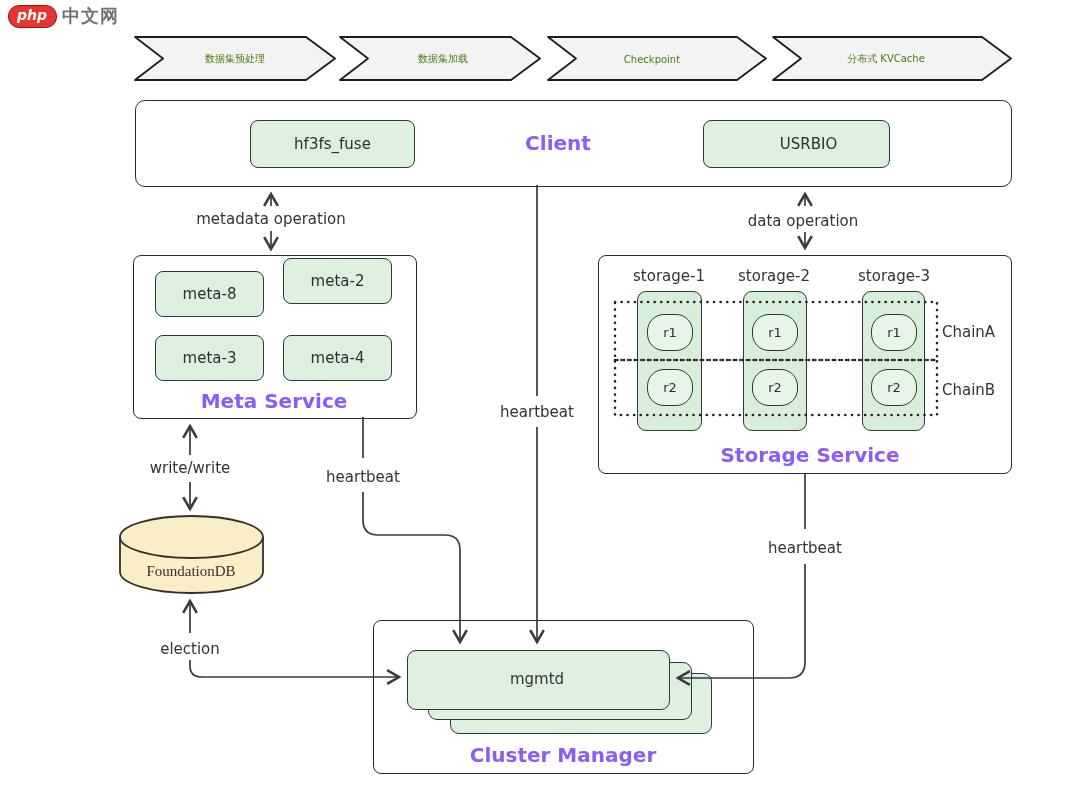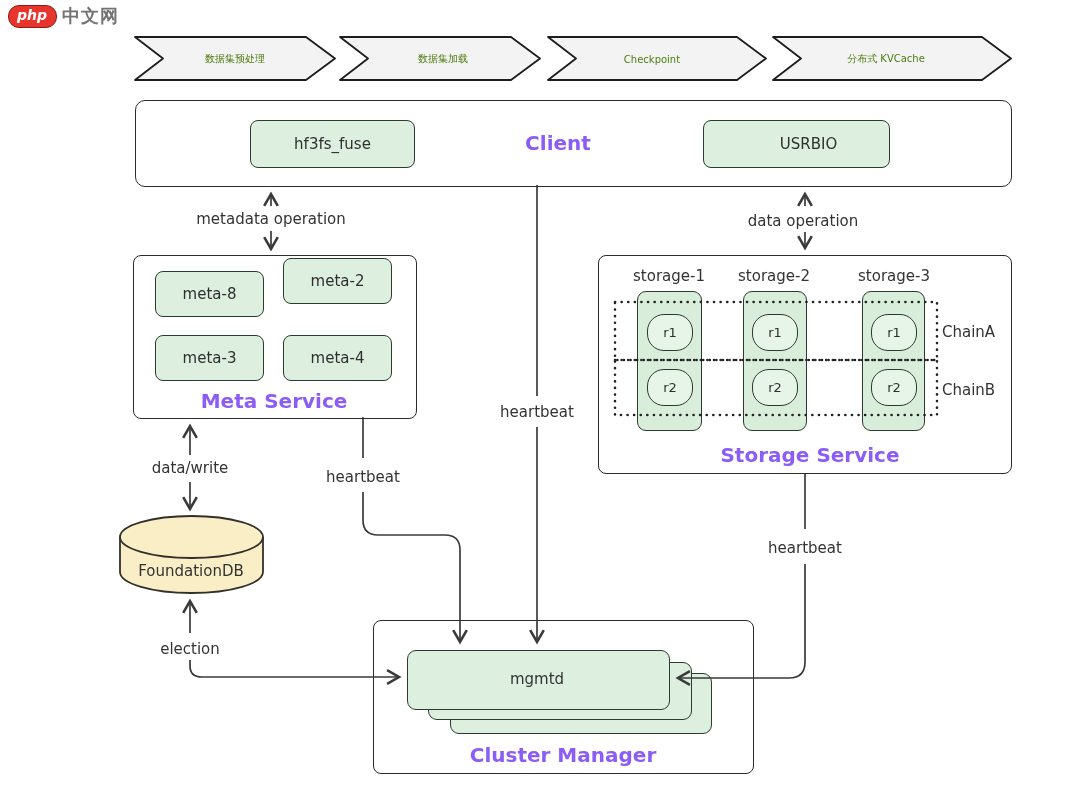--- a/index.html
+++ b/index.html
@@ -82,21 +82,21 @@
   </div>
   <div class="gbox tall" style="left:862px;top:291px;width:61px;height:138px;">
     <div class="rbox" style="left:8px;top:22px;width:44px;height:35px;">r1</div>
     <div class="rbox" style="left:8px;top:77px;width:44px;height:35px;">r2</div>
   </div>
 
   <div class="chain-lbl" style="left:942px;top:332px;">ChainA</div>
   <div class="chain-lbl" style="left:942px;top:390px;">ChainB</div>
   <div class="title" style="left:810px;top:455px;">Storage Service</div>
 
-  <div class="lbl" style="left:191px;top:571px;font-size:15px;">FoundationDB</div>
+  <div class="lbl" style="left:191px;top:571px;font-size:15px;font-family:Liberation Serif, serif;">FoundationDB</div>
 
   <div class="box" style="left:373px;top:620px;width:379px;height:152px;border-radius:8px;"></div>
   <div class="mg" style="left:450px;top:673px;width:260px;height:59px;"></div>
   <div class="mg" style="left:428px;top:662px;width:262px;height:56px;"></div>
   <div class="mg" style="left:407px;top:650px;width:261px;height:58px;"></div>
   <div class="lbl" style="left:537px;top:679px;">mgmtd</div>
   <div class="title" style="left:563px;top:755px;">Cluster Manager</div>
 
   <svg id="connector-layer" class="layer">
     <defs>
@@ -134,16 +134,16 @@
       <path d="M805,474 L805,529"></path>
       <path d="M805,564 L805,662 Q805,678 789,678 L678,678" marker-end="url(#arr)"></path>
     </g>
   </svg>
 
   <div class="lbl" style="left:271px;top:219px;">metadata operation</div>
   <div class="lbl" style="left:803px;top:221px;">data operation</div>
   <div class="lbl" style="left:537px;top:412px;">heartbeat</div>
   <div class="lbl" style="left:363px;top:477px;">heartbeat</div>
   <div class="lbl" style="left:805px;top:548px;">heartbeat</div>
-  <div class="lbl" style="left:190px;top:468px;">data/write</div>
+  <div class="lbl" style="left:190px;top:468px;">write/write</div>
   <div class="lbl" style="left:190px;top:649px;">election</div>
 
 </div>
 
 </body></html>

